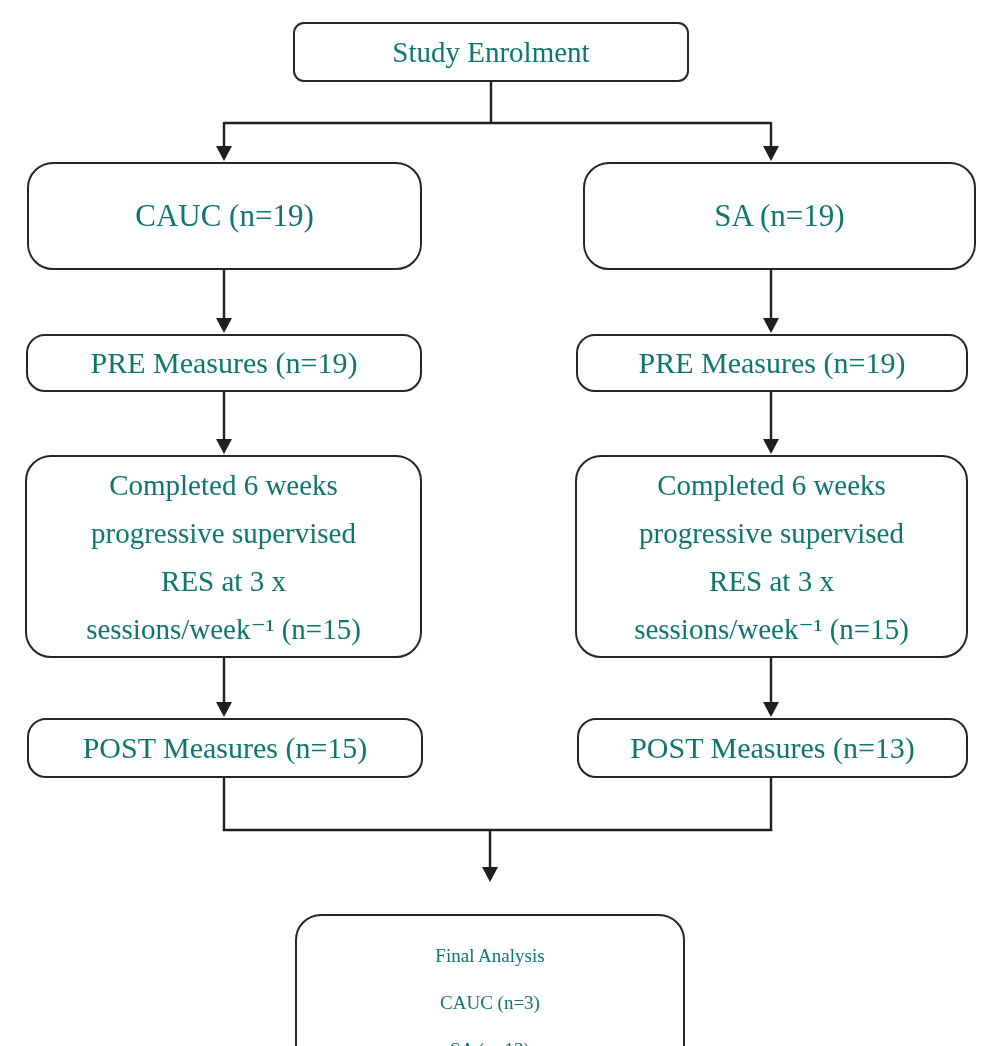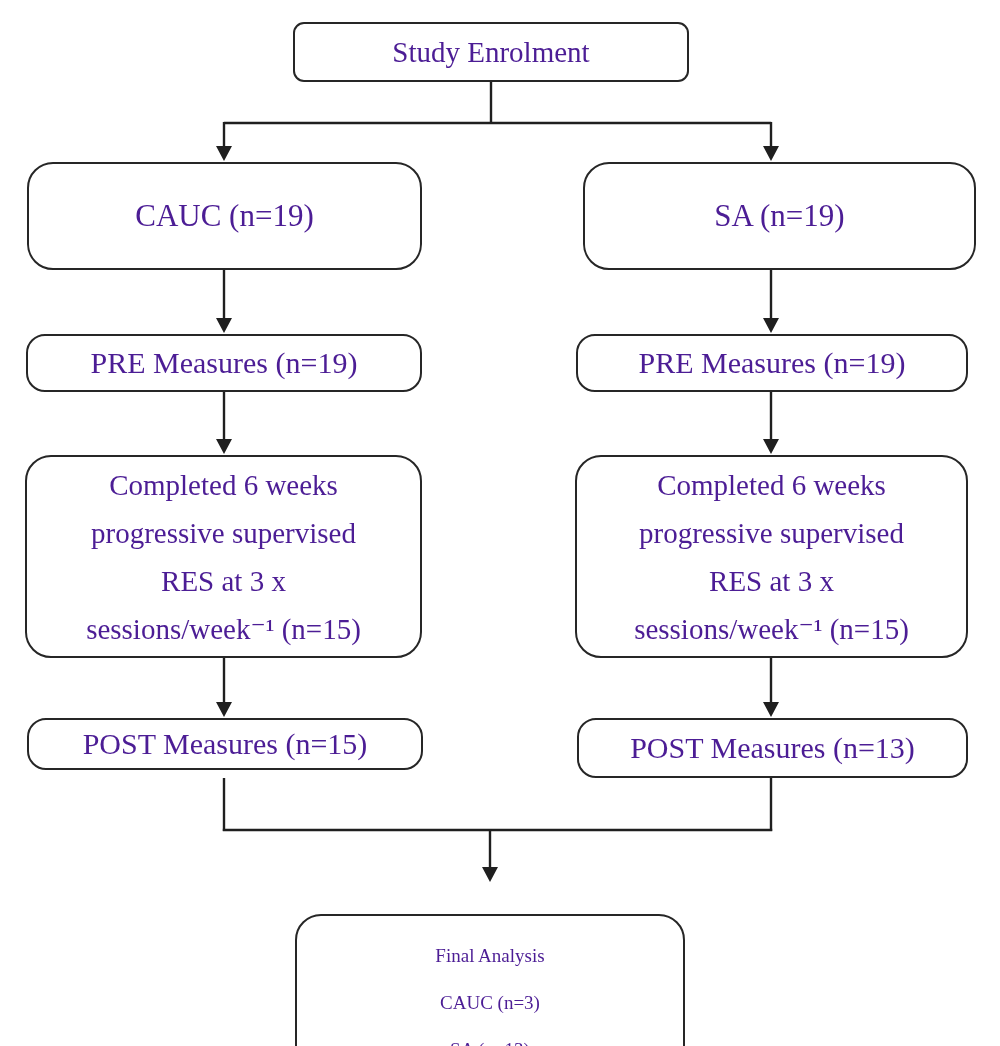--- a/index.html
+++ b/index.html
@@ -6,21 +6,21 @@
     margin: 0;
     padding: 0;
     background: #ffffff;
   }
   .canvas {
     position: relative;
     width: 1000px;
     height: 1046px;
     background: #ffffff;
     font-family: "Liberation Serif", "DejaVu Serif", serif;
-    color: #4c1d95;
+    color: #0f766e;
     overflow: hidden;
   }
   .wires {
     position: absolute;
     left: 0;
     top: 0;
     width: 1000px;
     height: 1046px;
   }
   .node {
@@ -38,21 +38,21 @@
   .r-small  { border-radius: 19px; }
   .r-large  { border-radius: 26px; text-align: center; }
 
   .node-enrolment { left: 293px; top: 22px;  width: 396px; height: 60px;  font-size: 29px; border-radius: 11px; }
   .node-cauc      { left: 27px;  top: 162px; width: 395px; height: 108px; font-size: 31px; }
   .node-sa        { left: 575px; top: 162px; width: 393px; height: 108px; font-size: 31px; margin-left: 8px; }
   .node-pre-cauc  { left: 26px;  top: 334px; width: 396px; height: 58px;  font-size: 30px; }
   .node-pre-sa    { left: 576px; top: 334px; width: 392px; height: 58px;  font-size: 30px; }
   .node-res-cauc  { left: 25px;  top: 455px; width: 397px; height: 203px; font-size: 29px; line-height: 48px; }
   .node-res-sa    { left: 575px; top: 455px; width: 393px; height: 203px; font-size: 29px; line-height: 48px; }
-  .node-post-cauc { left: 27px;  top: 718px; width: 396px; height: 52px;  font-size: 30px; }
+  .node-post-cauc { left: 27px;  top: 718px; width: 396px; height: 60px;  font-size: 30px; }
   .node-post-sa   { left: 577px; top: 718px; width: 391px; height: 60px;  font-size: 30px; text-align: center; }
   .node-final     { left: 295px; top: 914px; width: 390px; height: 177px; font-size: 19px; line-height: 47px; }
 
   .wires line    { stroke: #1f1f1f; stroke-width: 2.4; }
   .wires polygon { fill: #1f1f1f; }
 </style>
 </head>
 <body>
 
 <div class="canvas">

